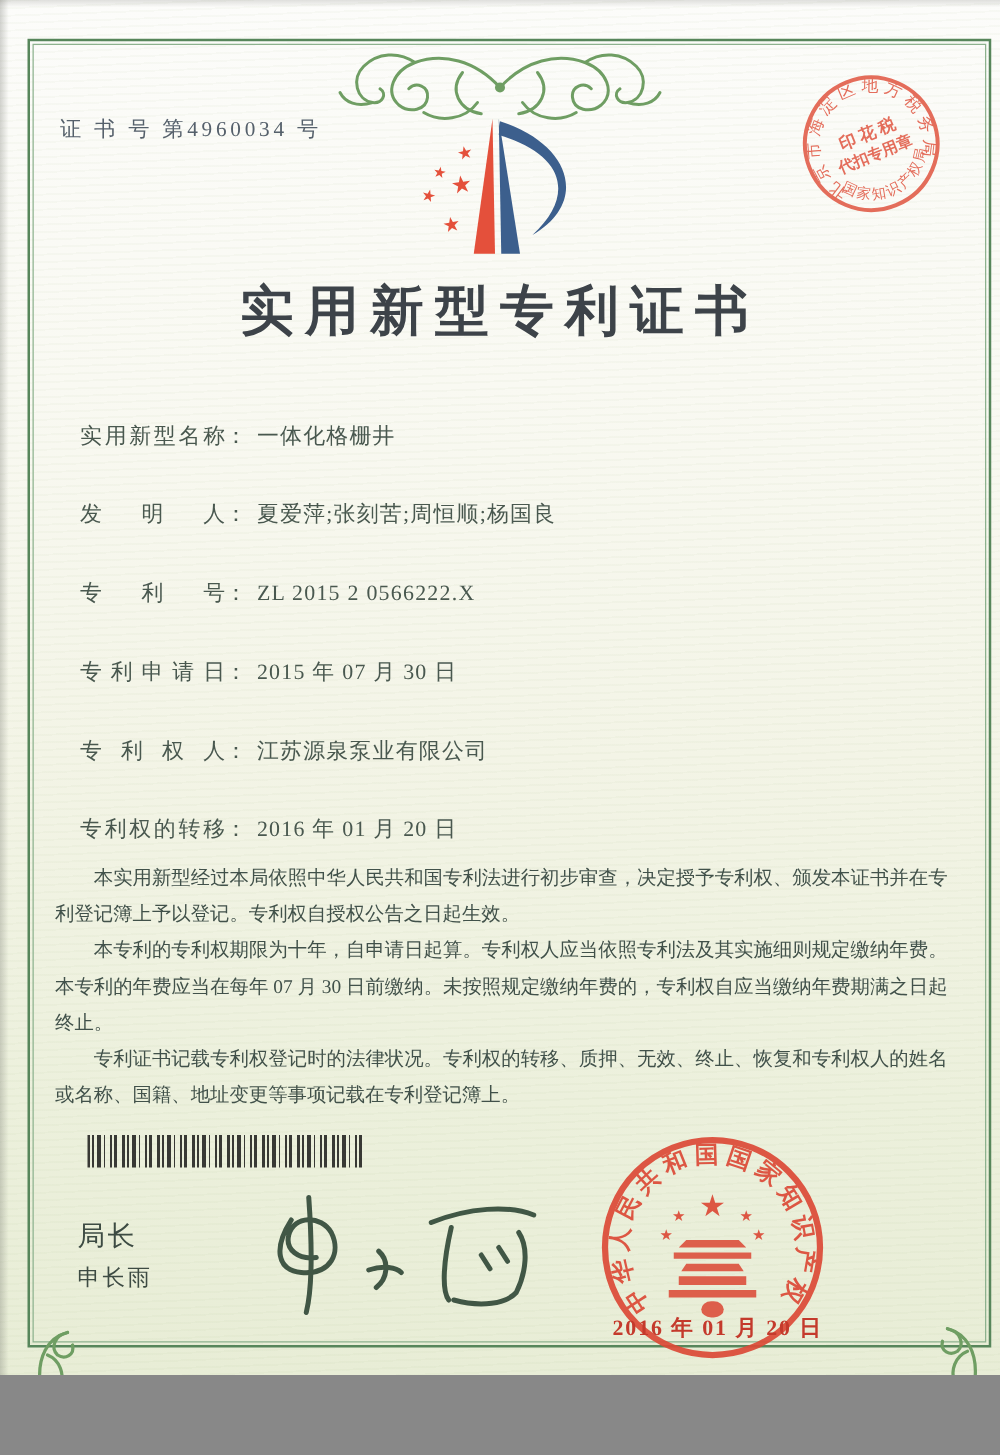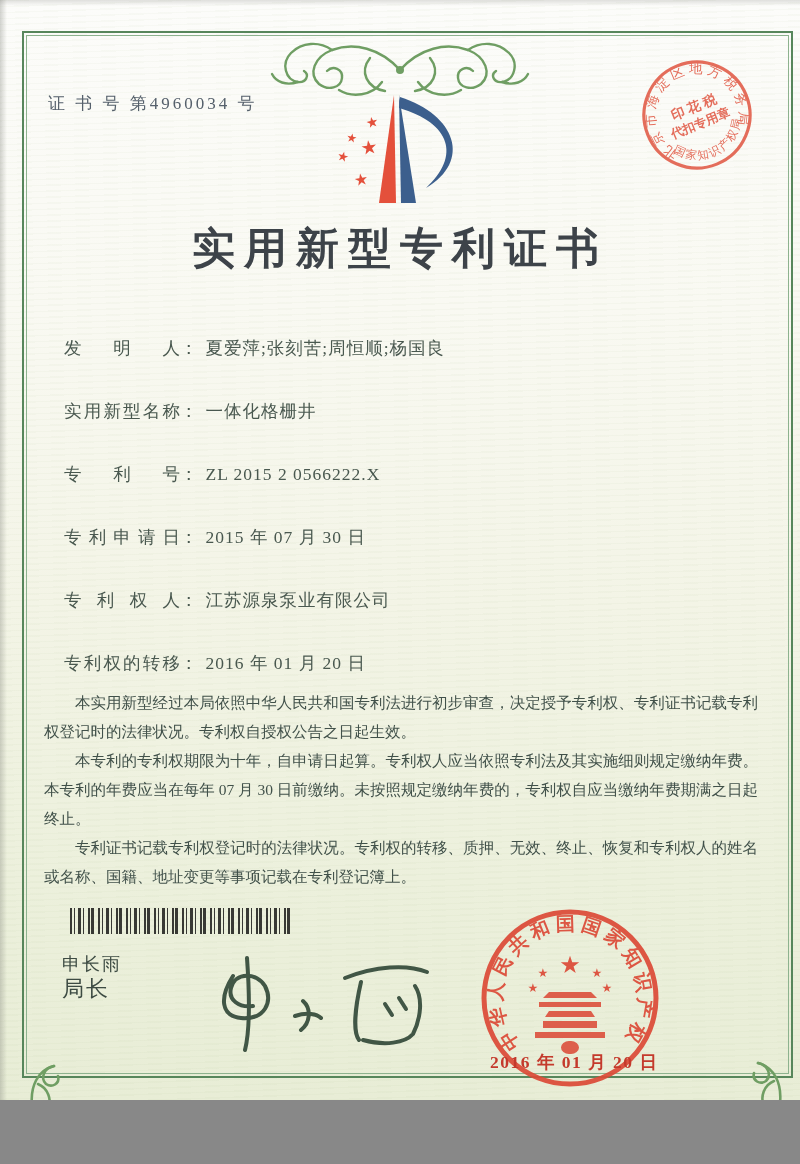--- a/index.html
+++ b/index.html
@@ -33,21 +33,21 @@
     font-size:15.5px;line-height:29px;color:#41514a;text-align:justify;}
   .body-text p{margin:0;text-indent:2em;}
 
   .barcode{position:absolute;left:70px;top:908px;width:220px;height:26px;opacity:.88;
     background:repeating-linear-gradient(90deg,
       #20201e 0 2px,transparent 2px 4px,#20201e 4px 5px,transparent 5px 8px,
       #20201e 8px 11px,transparent 11px 13px,#20201e 13px 14px,transparent 14px 18px,
       #20201e 18px 20px,transparent 20px 21px,#20201e 21px 24px,transparent 24px 28px);}
 
   .sig-title{position:absolute;left:62px;top:974px;font-size:22px;letter-spacing:2px;color:#3d4b43;}
-  .sig-name{position:absolute;left:62px;top:952px;font-size:18px;letter-spacing:2px;color:#3d4b43;}
+  .sig-name{position:absolute;left:62px;top:1010px;font-size:18px;letter-spacing:2px;color:#3d4b43;}
   .signature-svg{position:absolute;left:195px;top:946px;}
 
   .seal-main{position:absolute;left:465px;top:893px;opacity:.92;}
   .seal-date{position:absolute;left:490px;top:1050px;font-size:17.5px;font-weight:600;
     letter-spacing:1.5px;color:#c43a2c;z-index:6;}
 
   .tax-stamp{position:absolute;left:635px;top:53px;opacity:.85;}
 
   .footer{position:absolute;left:0;right:0;top:1098px;text-align:center;
     font-size:17px;letter-spacing:3px;color:#74856d;}
@@ -138,41 +138,41 @@
       </text>
       <text x="62" y="58" text-anchor="middle" font-size="13.5" font-weight="bold">印 花 税</text>
       <text x="62" y="75" text-anchor="middle" font-size="12.5" font-weight="bold">代扣专用章</text>
     </g>
   </svg>
 
   <div class="title">实用新型专利证书</div>
 
   <div class="fields">
     <div class="field-row">
+      <span class="field-label">实用新型名称</span><span class="field-colon">：</span><span class="field-value">一体化格栅井</span>
+    </div>
+    <div class="field-row">
       <span class="field-label">发明人</span><span class="field-colon">：</span><span class="field-value">夏爱萍;张刻苦;周恒顺;杨国良</span>
     </div>
     <div class="field-row">
-      <span class="field-label">实用新型名称</span><span class="field-colon">：</span><span class="field-value">一体化格栅井</span>
-    </div>
-    <div class="field-row">
       <span class="field-label">专利号</span><span class="field-colon">：</span><span class="field-value">ZL 2015 2 0566222.X</span>
     </div>
     <div class="field-row">
       <span class="field-label">专利申请日</span><span class="field-colon">：</span><span class="field-value">2015 年 07 月 30 日</span>
     </div>
     <div class="field-row">
       <span class="field-label">专利权人</span><span class="field-colon">：</span><span class="field-value">江苏源泉泵业有限公司</span>
     </div>
     <div class="field-row">
       <span class="field-label">专利权的转移</span><span class="field-colon">：</span><span class="field-value">2016 年 01 月 20 日</span>
     </div>
   </div>
 
   <div class="body-text">
-    <p>本实用新型经过本局依照中华人民共和国专利法进行初步审查，决定授予专利权、专利证书记载专利权登记时的法律状况。专利权自授权公告之日起生效。</p>
+    <p>本实用新型经过本局依照中华人民共和国专利法进行初步审查，决定授予专利权、颁发本证书并在专利登记簿上予以登记。专利权自授权公告之日起生效。</p>
     <p>本专利的专利权期限为十年，自申请日起算。专利权人应当依照专利法及其实施细则规定缴纳年费。本专利的年费应当在每年 07 月 30 日前缴纳。未按照规定缴纳年费的，专利权自应当缴纳年费期满之日起终止。</p>
     <p>专利证书记载专利权登记时的法律状况。专利权的转移、质押、无效、终止、恢复和专利权人的姓名或名称、国籍、地址变更等事项记载在专利登记簿上。</p>
   </div>
 
   <div class="barcode"></div>
 
   <div class="sig-title">局长</div>
   <div class="sig-name">申长雨</div>
   <svg class="signature-svg" width="240" height="110" viewBox="0 0 240 110">
     <g stroke="#2f4636" stroke-width="4" fill="none" stroke-linecap="round" opacity=".9">

